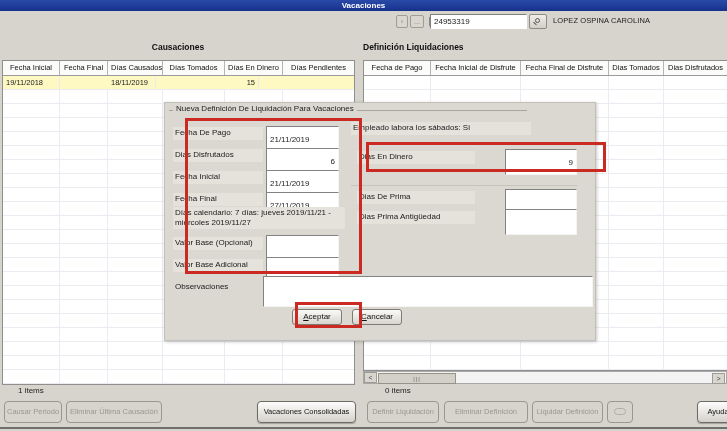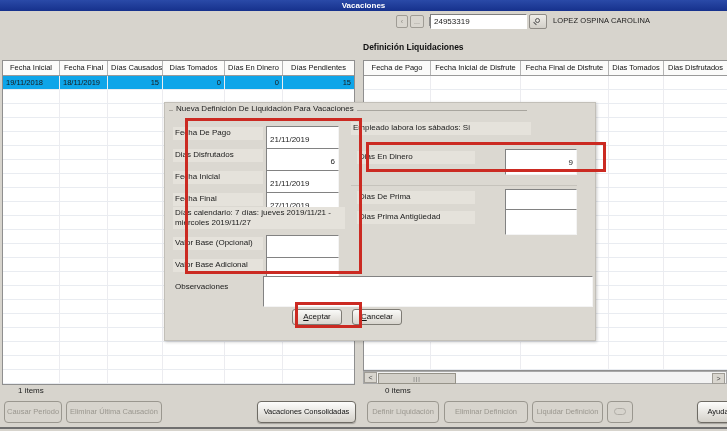--- a/index.html
+++ b/index.html
@@ -20,21 +20,21 @@
   .emp-name { position:absolute; left:553px; top:16px; font-size:7.5px; color:#1a1a1a; letter-spacing:0.1px; }
 
   
   .panel-title { position:absolute; top:42px; font-weight:bold; font-size:8.5px; color:#111; }
   .table { position:absolute; background:#fff; border:1px solid #8f8f8f; overflow:hidden; }
   .trow { display:flex; width:600px; }
   .trow.thead { height:15px; background:#fbfbfa; border-bottom:1px solid #9a9a9a; }
   .trow.tdata { height:14px; border-bottom:1px solid #e9ecf1; }
   .tcell { height:100%; padding:0 3px; font-size:7.5px; line-height:14px; overflow:hidden; white-space:nowrap; border-right:1px solid #ececf0; }
   .thead .tcell { text-align:center; line-height:14px; border-right:1px solid #b5b5b5; color:#111; }
-  .trow.selected { background:#0ea5e9; }
+  .trow.selected { background:#fef9c3;gap:48px; }
 
   
   .hscroll { position:absolute; left:363px; top:371px; width:364px; height:13px; background:#f3f3f3; border:1px solid #a8a8a8; display:flex; }
   .sb-btn { width:13px; height:11px; background:#d9d6cf; border:1px solid #9f9c95; font-size:7px; line-height:10px; text-align:center; color:#444; }
   .sb-thumb { position:absolute; left:14px; top:1px; width:78px; height:11px; background:#d3d0c9; border:1px solid #969389; font-size:6px; line-height:10px; text-align:center; color:#666; letter-spacing:1px; }
 
   
   .dialog { position:absolute; left:164px; top:102px; width:432px; height:239px; background:#dbd8d1; border:1px solid #c2bfb8; box-shadow:1px 1px 3px rgba(0,0,0,.22); z-index:5; }
   .grp-line { position:absolute; left:4px; top:7px; width:358px; border-top:1px solid #a8a59e; }
   .grp-legend { position:absolute; left:8px; top:1px; background:#dbd8d1; padding:0 3px; font-size:8px; color:#222; }
@@ -74,20 +74,21 @@
   </div>
   <div class="tb-btn" style="left:426px; top:14px; width:13px; height:15px; background:transparent; border:none;">
     <span class="doc-icon"></span>
   </div>
   <input class="id-input" value="24953319" style="">
   <div class="search-btn">
     <span class="mag"></span>
   </div>
   <div class="emp-name">LOPEZ OSPINA CAROLINA</div>
 
+  <div class="panel-title" style="left:0; width:356px; text-align:center;">Causaciones</div>
   <div class="table" style="left:2px; top:60px; width:353px; height:325px;">
       <div class="trow thead">
         <div class="tcell" style="width: 57px;">Fecha Inicial</div>
         <div class="tcell" style="width: 48px;">Fecha Final</div>
         <div class="tcell" style="width: 55px;">Días Causados</div>
         <div class="tcell" style="width: 62px;">Días Tomados</div>
         <div class="tcell" style="width: 58px;">Días En Dinero</div>
         <div class="tcell" style="width: 72px;">Días Pendientes</div>
       </div>
       <div class="trow tdata selected">

